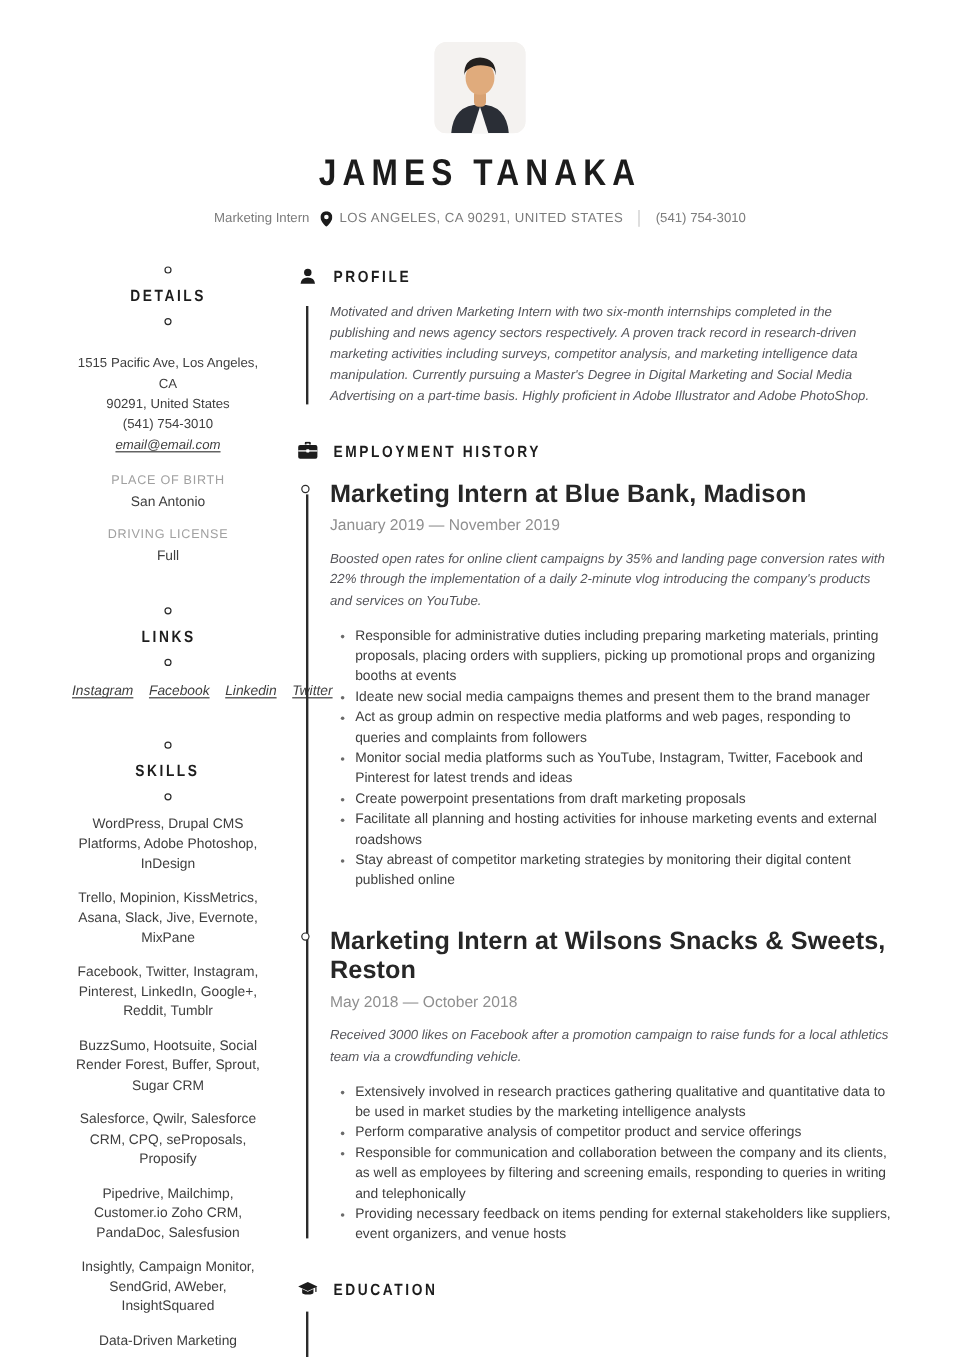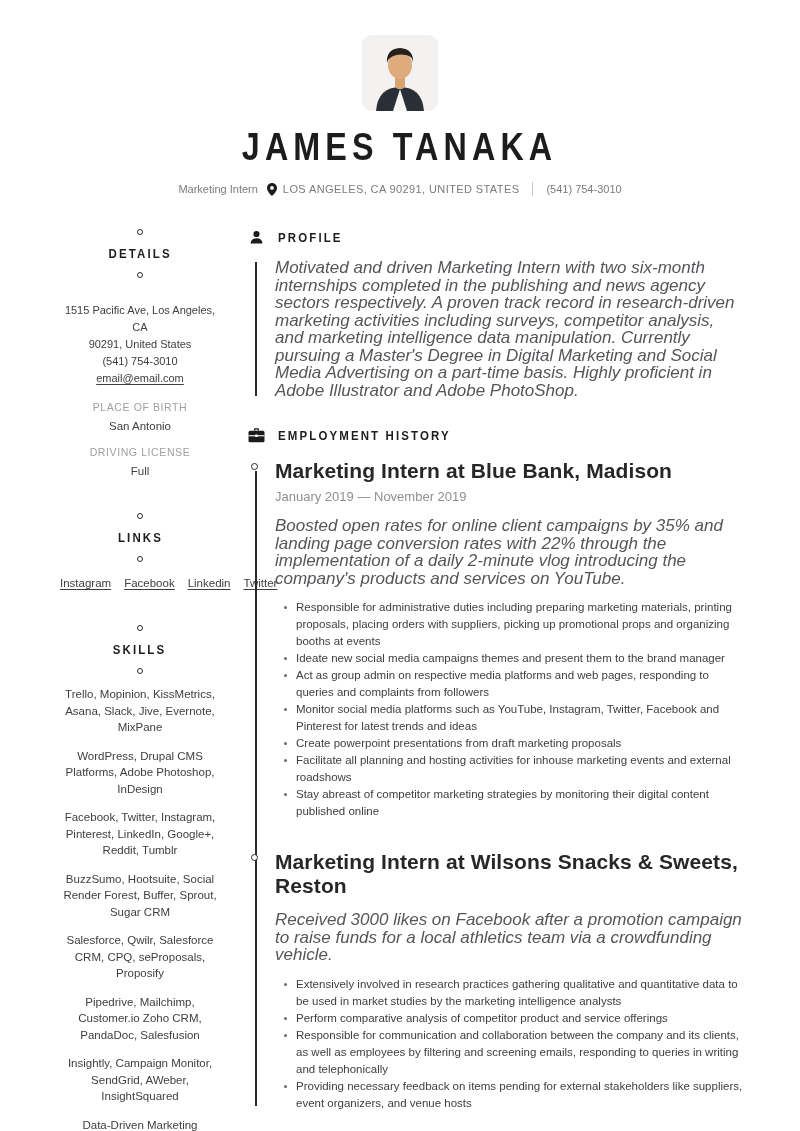--- a/index.html
+++ b/index.html
@@ -11,21 +11,21 @@
   }
   .page { width:800px; height:1131px; background:#fff; }
 
   
   .photo {
     width:76px; height:76px; margin:35px auto 0; border-radius:10px;
     background:#f4f2f0; overflow:hidden; position:relative;
   }
   .name {
     margin-top:15px; text-align:center;
-    font-size:38px; font-weight:700; color:#1c1c1c;
+    font-size:31px; font-weight:700; color:#1c1c1c;
     letter-spacing:6px; white-space:nowrap;
   }
   .condense { display:inline-block; transform:scaleX(0.85); transform-origin:center; }
   .subtitle {
     margin-top:13px; display:flex; justify-content:center; align-items:center;
     font-size:11px; color:#7b7b7b; gap:9px;
   }
   .subtitle .loc { letter-spacing:0.4px; }
   .subtitle .divider { width:1px; height:14px; background:#c9c9c9; margin:0 4px; }
   .pin-icon { display:inline-flex; margin-right:-3px; }
@@ -40,38 +40,38 @@
     display:flex; align-items:center; justify-content:center; gap:11px;
     font-size:13.5px; font-weight:700; color:#1d1d1d; letter-spacing:2.5px;
     white-space:nowrap;
     flex-direction:column;
   }
   .ring { width:6px; height:6px; border:1.5px solid #2b2b2b; border-radius:50%; flex:none; }
   .sb-body { margin-top:24px; font-size:11px; line-height:17px; color:#3e3e3e; }
   .sb-field { margin-top:14px; }
   .sb-label { font-size:10.5px; color:#a0a0a0; letter-spacing:0.6px; }
   .sb-value { margin-top:7px; font-size:11.5px; color:#3e3e3e; }
-  a.sb-link { color:#3e3e3e; text-decoration:underline; text-underline-offset:2px; }
+  a.sb-link { color:#3e3e3e; text-decoration:underline; text-underline-offset:2px;font-style:italic; }
   .links-list { margin-top:15px; display:flex; gap:13px; font-size:11.5px; }
   .skill-group { margin-top:12px; font-size:11.5px; line-height:16.5px; color:#3e3e3e; }
   .skills-list { margin-top:2px; }
   .section-gap { margin-top:36px; }
 
   
   .m-heading { display:flex; align-items:center; gap:13px; }
   .m-heading .hicon { width:17px; height:17px; flex:none; display:flex; align-items:center; justify-content:center; }
   .m-heading .hlabel {
     font-size:13.5px; font-weight:700; color:#1d1d1d; letter-spacing:2.5px; white-space:nowrap;
   }
   .m-heading .hlabel .condense { transform-origin:left center; }
   .tl-body { position:relative; padding-left:27px; }
   .tl-line { position:absolute; left:7px; width:1.5px; background:#2b2b2b; }
   .profile-body { margin-top:13px; }
   .profile-body .tl-line { top:3px; bottom:3px; }
-  .italic-text { font-style:italic; font-size:17px; line-height:17.5px; color:#55555a; }
+  .italic-text { font-style:italic; font-size:11px; line-height:17.5px; color:#55555a; }
 
   .jobs-wrap { position:relative; margin-top:15px; }
   .jobs-line { position:absolute; left:7px; top:12px; bottom:6px; width:1.5px; background:#2b2b2b; }
   .job { position:relative; padding-left:27px; }
   .job + .job { margin-top:30px; }
   .job-dot {
     position:absolute; left:3px; top:4px; width:7px; height:7px;
     border:1.5px solid #2b2b2b; border-radius:50%; background:#fff; z-index:2;
   }
   .job-title { font-size:21px; font-weight:700; color:#272727; letter-spacing:0.1px; }
@@ -158,22 +158,22 @@
         <div><a href="#" class="sb-link">Linkedin</a></div>
         <div><a href="#" class="sb-link">Twitter</a></div>
       </div>
 
       <div class="sb-heading section-gap">
         <span class="ring"></span>
         <span class="condense">SKILLS</span>
         <span class="ring"></span>
       </div>
       <div class="skills-list">
+        <div class="skill-group">WordPress, Drupal CMS Platforms, Adobe Photoshop, InDesign</div>
         <div class="skill-group">Trello, Mopinion, KissMetrics, Asana, Slack, Jive, Evernote, MixPane</div>
-        <div class="skill-group">WordPress, Drupal CMS Platforms, Adobe Photoshop, InDesign</div>
         <div class="skill-group">Facebook, Twitter, Instagram, Pinterest, LinkedIn, Google+, Reddit, Tumblr</div>
         <div class="skill-group">BuzzSumo, Hootsuite, Social Render Forest, Buffer, Sprout, Sugar CRM</div>
         <div class="skill-group">Salesforce, Qwilr, Salesforce CRM, CPQ, seProposals, Proposify</div>
         <div class="skill-group">Pipedrive, Mailchimp, Customer.io Zoho CRM, PandaDoc, Salesfusion</div>
         <div class="skill-group">Insightly, Campaign Monitor, SendGrid, AWeber, InsightSquared</div>
         <div class="skill-group">Data-Driven Marketing</div>
 
       </div>
     </div>
 
@@ -220,20 +220,21 @@
             <li>Monitor social media platforms such as YouTube, Instagram, Twitter, Facebook and Pinterest for latest trends and ideas</li>
             <li>Create powerpoint presentations from draft marketing proposals</li>
             <li>Facilitate all planning and hosting activities for inhouse marketing events and external roadshows</li>
             <li>Stay abreast of competitor marketing strategies by monitoring their digital content published online</li>
           </ul>
         </div>
 
         <div class="job">
           <span class="job-dot"></span>
           <div class="job-title">Marketing Intern at  Wilsons Snacks &amp; Sweets, Reston</div>
+          <div class="job-dates">May 2018 — October 2018</div>
           <div class="job-summary italic-text">Received 3000 likes on Facebook after a promotion campaign to raise funds for a local athletics team via a crowdfunding vehicle.</div>
           <ul class="bullets">
             <li>Extensively involved in research practices gathering qualitative and quantitative data to be used in market studies by the marketing intelligence analysts</li>
             <li>Perform comparative analysis of competitor product and service offerings</li>
             <li>Responsible for communication and collaboration between the company and its clients, as well as employees by filtering and screening emails, responding to queries in writing and telephonically</li>
             <li>Providing necessary feedback on items pending for external stakeholders like suppliers, event organizers, and venue hosts</li>
           </ul>
         </div>
       </div>
 

